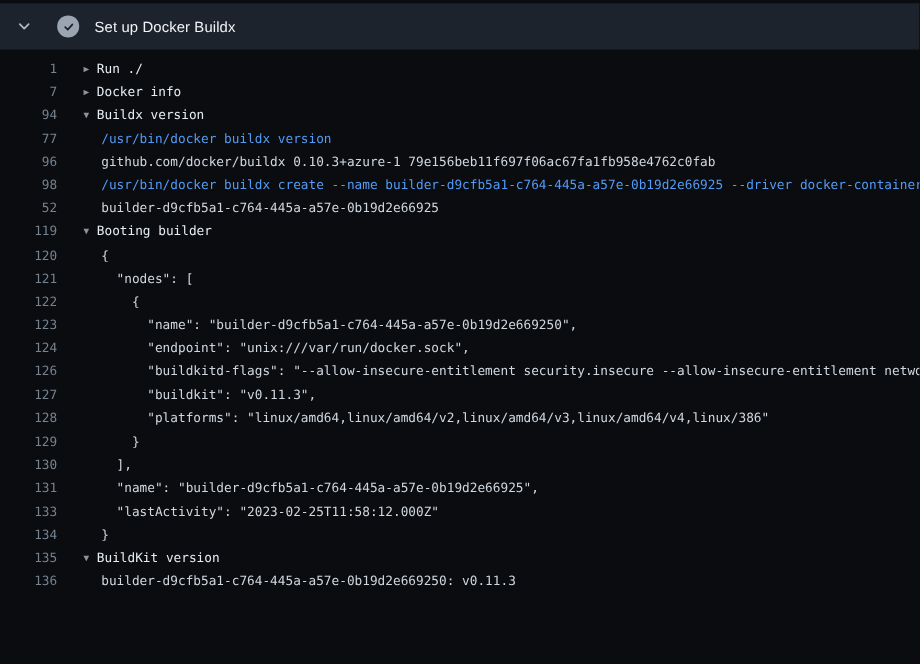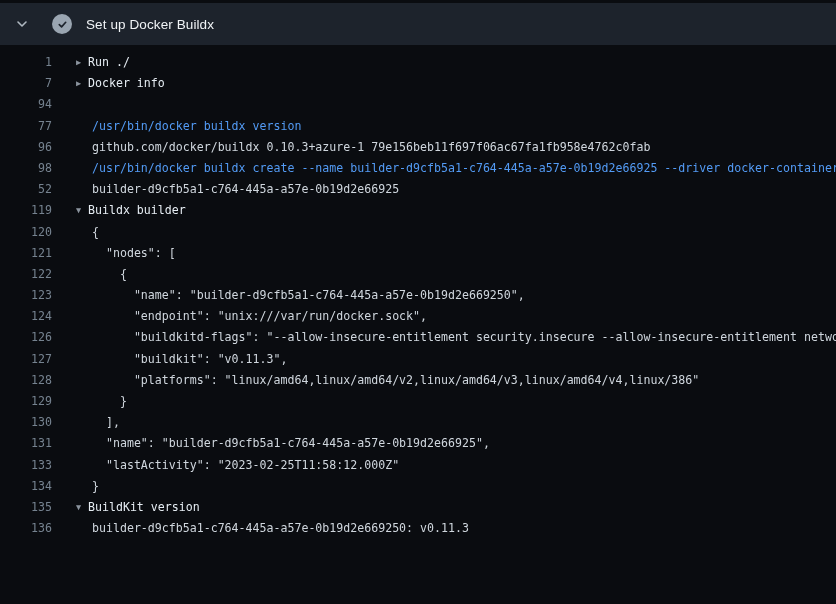--- a/index.html
+++ b/index.html
@@ -95,26 +95,26 @@
     <svg width="11" height="11" viewBox="0 0 12 12" fill="none">
       <path d="M2.5 6.2 L5 8.6 L9.5 3.6" stroke="#1d232c" stroke-width="1.8" stroke-linecap="round" stroke-linejoin="round"></path>
     </svg>
   </span>
   <span class="title">Set up Docker Buildx</span>
 </div>
 
 <div class="log">
     <div class="line"><span class="num">1</span><span class="content group"><span class="arrow">▶</span><span>Run ./</span></span></div>
     <div class="line"><span class="num">7</span><span class="content group"><span class="arrow">▶</span><span>Docker info</span></span></div>
-    <div class="line"><span class="num">94</span></div>
+    <div class="line"><span class="num">94</span><span class="content group"><span class="arrow">▼</span><span>Buildx version</span></span></div>
     <div class="line"><span class="num">77</span><span class="content cmd">/usr/bin/docker buildx version</span></div>
     <div class="line"><span class="num">96</span><span class="content out">github.com/docker/buildx 0.10.3+azure-1 79e156beb11f697f06ac67fa1fb958e4762c0fab</span></div>
     <div class="line"><span class="num">98</span><span class="content cmd">/usr/bin/docker buildx create --name builder-d9cfb5a1-c764-445a-a57e-0b19d2e66925 --driver docker-container</span></div>
     <div class="line"><span class="num">52</span><span class="content out">builder-d9cfb5a1-c764-445a-a57e-0b19d2e66925</span></div>
-    <div class="line"><span class="num">119</span><span class="content group"><span class="arrow">▼</span><span>Buildx builder</span></span></div>
+    <div class="line"><span class="num">119</span><span class="content group"><span class="arrow">▼</span><span>Booting builder</span></span></div>
     <div class="line"><span class="num">120</span><span class="content out">{</span></div>
     <div class="line"><span class="num">121</span><span class="content out">  "nodes": [</span></div>
     <div class="line"><span class="num">122</span><span class="content out">    {</span></div>
     <div class="line"><span class="num">123</span><span class="content out">      "name": "builder-d9cfb5a1-c764-445a-a57e-0b19d2e669250",</span></div>
     <div class="line"><span class="num">124</span><span class="content out">      "endpoint": "unix:///var/run/docker.sock",</span></div>
     <div class="line"><span class="num">126</span><span class="content out">      "buildkitd-flags": "--allow-insecure-entitlement security.insecure --allow-insecure-entitlement network.host",</span></div>
     <div class="line"><span class="num">127</span><span class="content out">      "buildkit": "v0.11.3",</span></div>
     <div class="line"><span class="num">128</span><span class="content out">      "platforms": "linux/amd64,linux/amd64/v2,linux/amd64/v3,linux/amd64/v4,linux/386"</span></div>
     <div class="line"><span class="num">129</span><span class="content out">    }</span></div>
     <div class="line"><span class="num">130</span><span class="content out">  ],</span></div>

